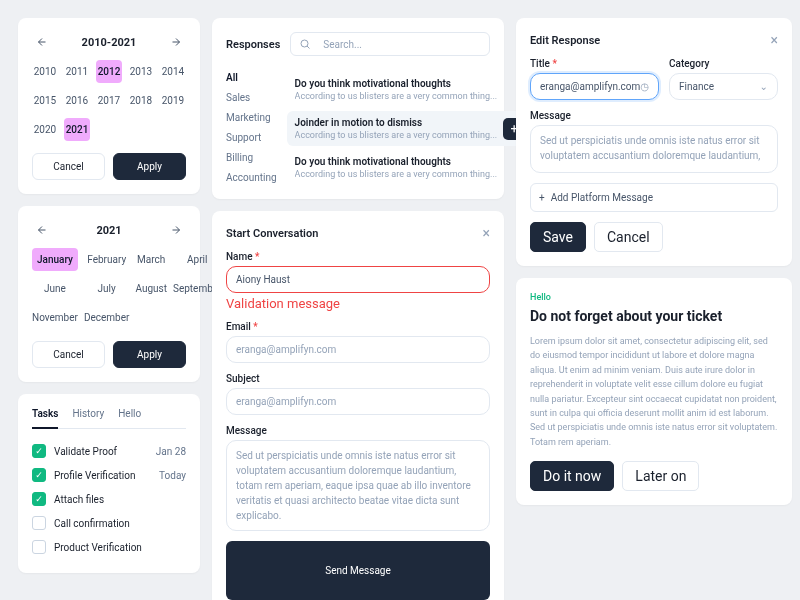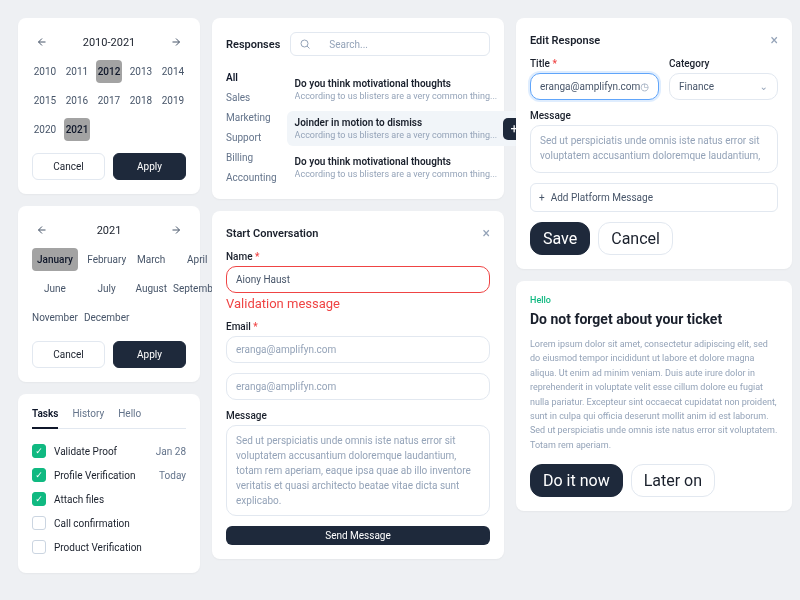--- a/index.html
+++ b/index.html
@@ -4,41 +4,41 @@
 <style>
 *{box-sizing:border-box;margin:0;padding:0;font-family:-apple-system,BlinkMacSystemFont,"Segoe UI",Roboto,sans-serif}
 body{background:#eef0f3;padding:18px;font-size:11px;color:#1a202c}
 .grid{display:grid;grid-template-columns:182px 292px 276px;gap:12px;align-items:start}
 .card{background:#fff;border-radius:8px;padding:14px;box-shadow:0 1px 2px rgba(0,0,0,0.04)}
 .col{display:flex;flex-direction:column;gap:12px}
 
 
 .yp-head{display:flex;align-items:center;justify-content:space-between;margin-bottom:8px}
 .yp-nav{width:20px;height:20px;display:flex;align-items:center;justify-content:center;cursor:pointer;color:#475569}
-.yp-title{font-weight:400;font-size:11px}
+.yp-title{font-weight:700;font-size:11px}
 .yp-grid{display:grid;grid-template-columns:repeat(5,1fr);gap:6px}
 .yp-cell{text-align:center;padding:6px 0;font-size:10px;color:#475569;border-radius:4px;cursor:pointer}
-.yp-cell.sel{background:#a3a3a3;color:#0f172a;font-weight:500}
+.yp-cell.sel{background:#f0abfc;color:#0f172a;font-weight:500}
 .yp-foot{display:flex;gap:8px;margin-top:12px}
 .btn{flex:1;padding:7px 0;border-radius:6px;font-size:10px;text-align:center;cursor:pointer;border:1px solid #e2e8f0;background:#fff}
 .btn.dark{background:#1e293b;color:#fff;border-color:#1e293b}
 
 
 .tabs{display:flex;gap:14px;border-bottom:1px solid #e2e8f0;margin-bottom:10px}
 .tab{padding:0 0 8px;font-size:10px;color:#64748b;cursor:pointer}
 .tab.act{color:#0f172a;font-weight:600;border-bottom:2px solid #0f172a;margin-bottom:-1px}
 .task{display:flex;align-items:center;gap:8px;padding:5px 0;font-size:10px}
 .chk{width:14px;height:14px;border-radius:3px;border:1px solid #cbd5e1;display:flex;align-items:center;justify-content:center;flex-shrink:0}
 .chk.on{background:#10b981;border-color:#10b981;color:#fff;font-size:9px}
 .task-date{margin-left:auto;color:#64748b}
 
 
 .resp-head{display:flex;align-items:center;gap:10px;margin-bottom:16px}
 .resp-title{font-weight:600;font-size:11px}
-.search{flex:1;border:1px solid #e2e8f0;border-radius:6px;padding:5px 8px;display:flex;align-items:center;gap:18px;color:#94a3b8;font-size:10px}
+.search{flex:1;border:1px solid #e2e8f0;border-radius:6px;padding:5px 8px;display:flex;align-items:center;gap:12px;color:#94a3b8;font-size:10px}
 .resp-body{display:flex;gap:10px}
 .resp-cats{width:62px;display:flex;flex-direction:column;gap:9px;font-size:10px;color:#64748b}
 .resp-cats .act{color:#0f172a;font-weight:600}
 .resp-list{flex:1;display:flex;flex-direction:column;gap:4px}
 .resp-item{padding:6px 8px;border-radius:6px}
 .resp-item.sel{background:#f1f5f9;display:flex;align-items:center;gap:6px}
 .resp-item h4{font-size:10px;font-weight:600;margin-bottom:2px}
 .resp-item p{font-size:9px;color:#94a3b8;white-space:nowrap;overflow:hidden;text-overflow:ellipsis}
 .resp-item.sel>div{flex:1;min-width:0}
 .plus{width:22px;height:22px;background:#1e293b;color:#fff;border-radius:5px;display:flex;align-items:center;justify-content:center;font-size:13px;flex-shrink:0}
@@ -51,24 +51,24 @@
 .label{font-size:10px;font-weight:500;margin-bottom:4px;display:block}
 .req{color:#ef4444}
 .input{width:100%;border:1px solid #e2e8f0;border-radius:10px;padding:7px 9px;font-size:10px;color:#475569;background:#fff}
 .input.err{border-color:#ef4444}
 .input.focus{border-color:#60a5fa;box-shadow:0 0 0 2px rgba(96,165,250,0.2)}
 .errmsg{font-size:13px;color:#ef4444;margin-top:3px}
 .textarea{min-height:58px;color:#94a3b8;line-height:1.5;resize:none}
 .row{display:flex;gap:10px}
 .row>*{flex:1}
 .select{display:flex;align-items:center;justify-content:space-between}
-.send{width:100%;background:#1e293b;color:#fff;border:none;padding:4px;border-radius:6px;font-size:10px;cursor:pointer}
+.send{width:100%;background:#1e293b;color:#fff;border:none;padding:24px;border-radius:6px;font-size:10px;cursor:pointer}
 .addmsg{border:1px solid #e2e8f0;border-radius:6px;padding:8px;font-size:10px;color:#475569;display:flex;align-items:center;gap:6px;cursor:pointer;margin-bottom:10px}
 .tiny-actions{display:flex;gap:8px}
-.tbtn{padding:6px 12px;border-radius:12px;font-size:16px;cursor:pointer;border:1px solid #e2e8f0;background:#fff}
+.tbtn{padding:6px 12px;border-radius:5px;font-size:14px;cursor:pointer;border:1px solid #e2e8f0;background:#fff}
 .tbtn.dark{background:#1e293b;color:#fff;border-color:#1e293b}
 
 
 .hello{font-size:9px;color:#10b981;font-weight:500;margin-bottom:6px}
 .ticket-title{font-size:14px;font-weight:700;margin-bottom:10px}
 .ticket-body{font-size:9px;color:#94a3b8;line-height:1.6;margin-bottom:12px}
 svg{display:block}
 </style>
 </head>
 <body>
@@ -233,20 +233,21 @@
       <div class="field">
         <label class="label"><span>Name </span><span class="req">*</span></label>
         <div class="input err">Aiony Haust</div>
         <div class="errmsg">Validation message</div>
       </div>
       <div class="field">
         <label class="label"><span>Email </span><span class="req">*</span></label>
         <div class="input" style="color:#94a3b8">eranga@amplifyn.com</div>
       </div>
       <div class="field">
+        <label class="label">Subject</label>
         <div class="input" style="color:#94a3b8">eranga@amplifyn.com</div>
       </div>
       <div class="field">
         <label class="label">Message</label>
         <div class="input textarea">Sed ut perspiciatis unde omnis iste natus error sit voluptatem accusantium doloremque laudantium, totam rem aperiam, eaque ipsa quae ab illo inventore veritatis et quasi architecto beatae vitae dicta sunt explicabo.</div>
       </div>
       <button class="send">Send Message</button>
     </div>
   </div>
 

